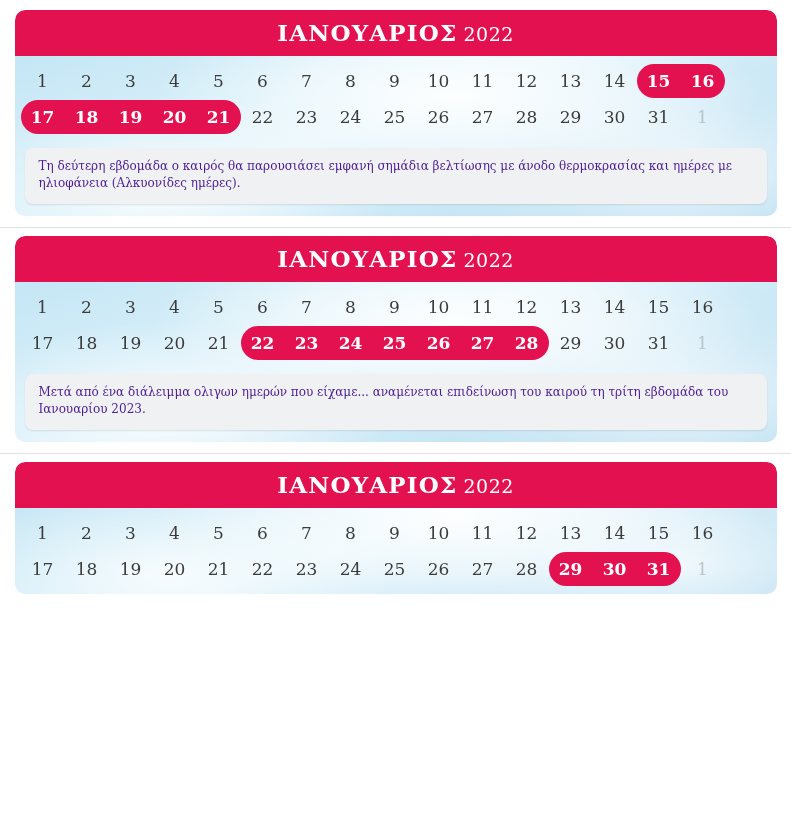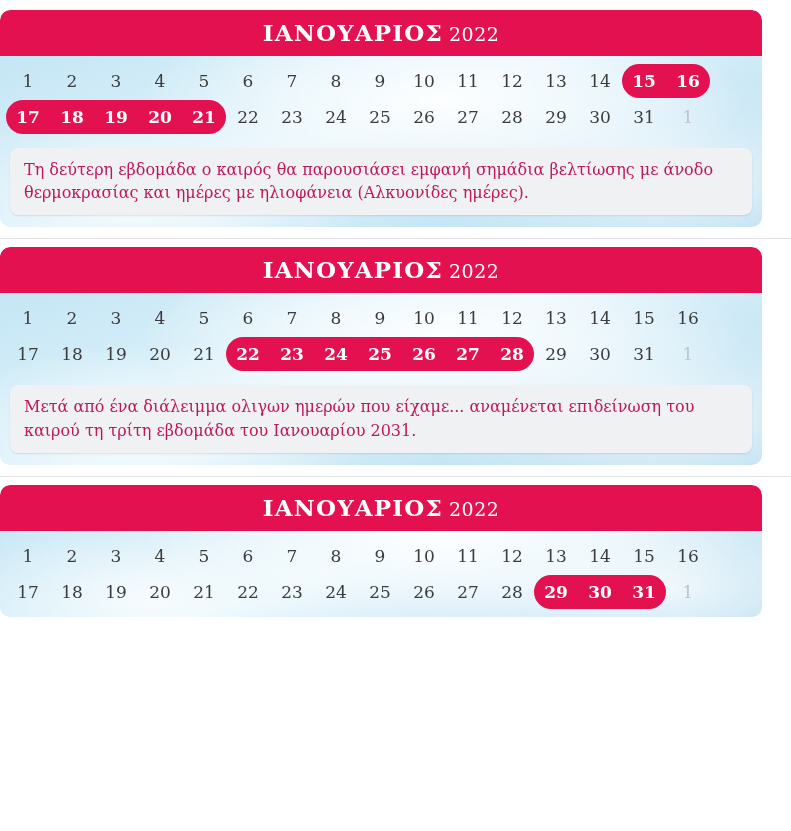--- a/index.html
+++ b/index.html
@@ -12,20 +12,21 @@
     height: 831px;
     font-family: "DejaVu Serif", "Liberation Serif", serif;
     overflow: hidden;
   }
 
   .page {
     width: 791px;
     height: 831px;
     display: flex;
     flex-direction: column;
+    align-items: center;
     box-sizing: border-box;
     padding: 10px 0 0 0;
   }
 
   .card {
     position: relative;
     width: 762px;
     margin-bottom: 7px;
     border-radius: 10px;
     overflow: hidden;
@@ -101,23 +102,23 @@
   }
   .day.hl.flush-left {
     border-radius: 0 17px 17px 0;
   }
 
   .note {
     margin: 6px 10px 12px 10px;
     background: #f0f1f3;
     border-radius: 8px;
     padding: 10px 14px 11px 14px;
-    font-size: 16px;
+    font-size: 12px;
     line-height: 1.45;
-    color: #be185d;
+    color: #4c1d95;
     box-shadow: 0 1px 2px rgba(0,0,0,0.10);
   }
 
   .divider {
     width: 791px;
     height: 1px;
     background: #e2e2e2;
     margin: 4px 0 8px 0;
   }
 </style>
@@ -208,21 +209,21 @@
         <div class="day hl">25</div>
         <div class="day hl">26</div>
         <div class="day hl">27</div>
         <div class="day hl hl-end">28</div>
         <div class="day">29</div>
         <div class="day">30</div>
         <div class="day">31</div>
         <div class="day dim">1</div>
       </div>
     </div>
-    <div class="note">Μετά από ένα διάλειμμα ολιγων ημερών που είχαμε... αναμένεται επιδείνωση του καιρού τη τρίτη εβδομάδα του Ιανουαρίου 2031.</div>
+    <div class="note">Μετά από ένα διάλειμμα ολιγων ημερών που είχαμε... αναμένεται επιδείνωση του καιρού τη τρίτη εβδομάδα του Ιανουαρίου 2023.</div>
   </div>
 
   <div class="divider"></div>
 
   <div class="card">
     <div class="card-header">
       <span class="header-month">ΙΑΝΟΥΑΡΙΟΣ</span><span class="header-year">2022</span>
     </div>
     <div class="calendar">
       <div class="week-row">

